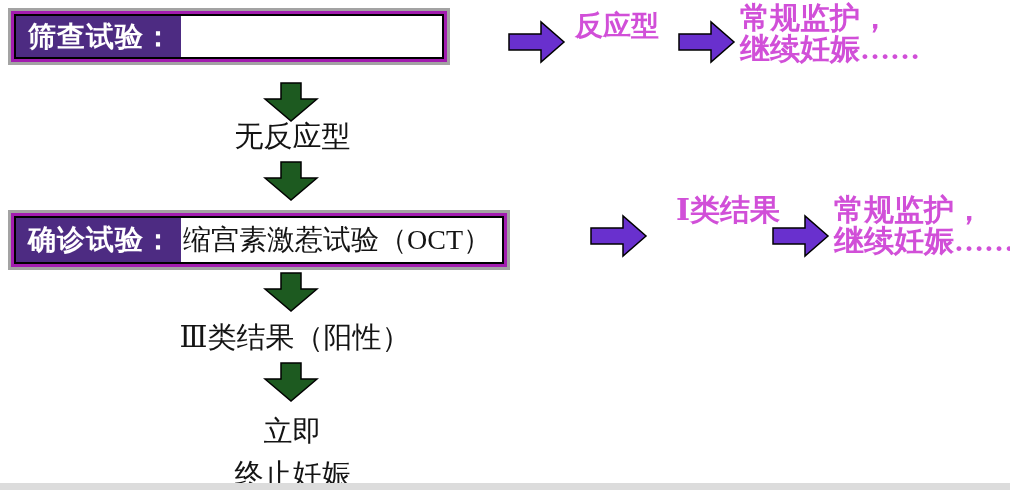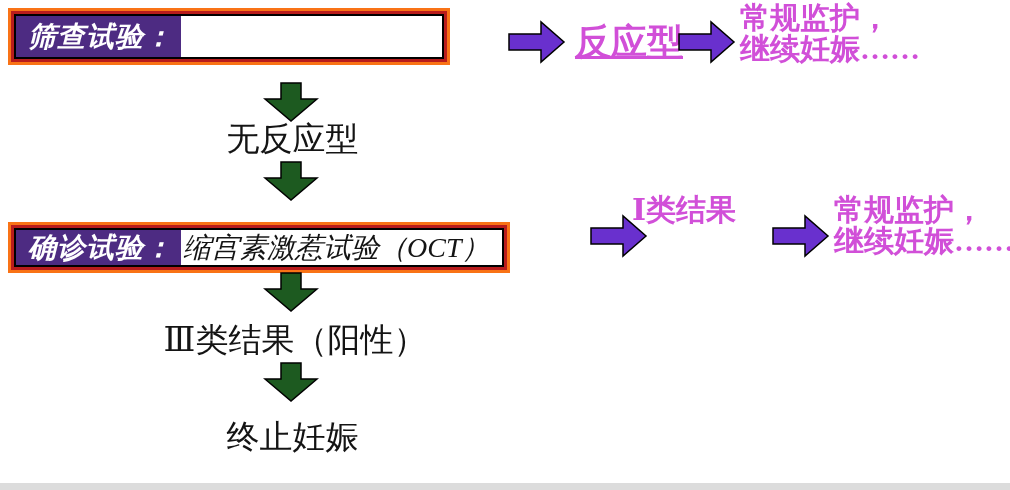--- a/index.html
+++ b/index.html
@@ -13,25 +13,24 @@
     width: 1010px;
     height: 490px;
     background: #ffffff;
     overflow: hidden;
   }
   .abs { position: absolute; }
 
   
   .flow-box {
     position: absolute;
-    border: 3px solid #f97316;
-    background: #b91c1c;
+    border: 3px solid #a3a3a3;
+    background: #a21caf;
     padding: 3px;
     box-sizing: border-box;
-    font-style: italic;
   }
   .flow-box-inner {
     border: 2px solid #000000;
     height: 100%;
     box-sizing: border-box;
     display: flex;
     align-items: stretch;
     background: #ffffff;
   }
   .flow-box-label {
@@ -57,21 +56,21 @@
 
   .pink-text {
     color: #D14FD8;
     font-size: 30px;
     font-weight: bold;
     line-height: 31px;
     white-space: nowrap;
   }
   .black-text {
     color: #141414;
-    font-size: 33px;
+    font-size: 29px;
     white-space: nowrap;
   }
   .center-text { text-align: center; }
 
   .arrow-svg { display: block; }
 
   .bottom-bar {
     position: absolute;
     left: 0;
     top: 483px;
@@ -90,21 +89,21 @@
       <div class="flow-box-label">筛查试验：</div>
     </div>
   </div>
 
   <div class="abs" style="left:508px; top:19px;">
     <svg class="arrow-svg" width="58" height="46" viewBox="0 0 58 46">
       <polygon points="1,15 33,15 33,3 56,23 33,43 33,31 1,31" fill="#6930CE" stroke="#000000" stroke-width="1.5"></polygon>
     </svg>
   </div>
 
-  <div class="abs pink-text" style="left:575px; top:27px; font-size:36px;text-decoration:underline;">反应型</div>
+  <div class="abs pink-text" style="left:575px; top:10px; font-size:28px;">反应型</div>
 
   <div class="abs" style="left:678px; top:19px;">
     <svg class="arrow-svg" width="58" height="46" viewBox="0 0 58 46">
       <polygon points="1,15 33,15 33,3 56,23 33,43 33,31 1,31" fill="#6930CE" stroke="#000000" stroke-width="1.5"></polygon>
     </svg>
   </div>
 
   <div class="abs" style="left:740px; top:2px;">
     <div class="pink-text">常规监护，</div>
     <div class="pink-text">继续妊娠……</div>
@@ -117,34 +116,34 @@
   </div>
 
   <div class="abs black-text center-text" style="left:200px; top:117px; width:185px;">无反应型</div>
 
   <div class="abs" style="left:263px; top:161px;">
     <svg class="arrow-svg" width="56" height="40" viewBox="0 0 56 40">
       <polygon points="18,1 38,1 38,17 54,17 28,39 2,17 18,17" fill="#1D5A20" stroke="#000000" stroke-width="1.5"></polygon>
     </svg>
   </div>
 
-  <div class="flow-box" style="left:8px; top:222px; width:502px; height:51px;">
+  <div class="flow-box" style="left:8px; top:210px; width:502px; height:60px;">
     <div class="flow-box-inner">
       <div class="flow-box-label">确诊试验：</div>
       <div class="flow-box-test">缩宫素激惹试验（OCT）</div>
     </div>
   </div>
 
   <div class="abs" style="left:590px; top:213px;">
     <svg class="arrow-svg" width="58" height="46" viewBox="0 0 58 46">
       <polygon points="1,15 33,15 33,3 56,23 33,43 33,31 1,31" fill="#6930CE" stroke="#000000" stroke-width="1.5"></polygon>
     </svg>
   </div>
 
-  <div class="abs" style="left:632px; top:194px;">
+  <div class="abs" style="left:676px; top:194px;">
     <div class="pink-text">Ⅰ类结果</div>
   </div>
 
   <div class="abs" style="left:772px; top:213px;">
     <svg class="arrow-svg" width="58" height="46" viewBox="0 0 58 46">
       <polygon points="1,15 33,15 33,3 56,23 33,43 33,31 1,31" fill="#6930CE" stroke="#000000" stroke-width="1.5"></polygon>
     </svg>
   </div>
 
   <div class="abs" style="left:834px; top:194px;">
@@ -160,18 +159,19 @@
 
   <div class="abs black-text center-text" style="left:130px; top:318px; width:330px;">Ⅲ类结果（阳性）</div>
 
   <div class="abs" style="left:263px; top:362px;">
     <svg class="arrow-svg" width="56" height="40" viewBox="0 0 56 40">
       <polygon points="18,1 38,1 38,17 54,17 28,39 2,17 18,17" fill="#1D5A20" stroke="#000000" stroke-width="1.5"></polygon>
     </svg>
   </div>
 
   <div class="abs center-text" style="left:175px; top:412px; width:235px;">
+    <div class="black-text" style="white-space:nowrap;">立即</div>
     <div class="black-text" style="white-space:nowrap; margin-top:3px;">终止妊娠</div>
   </div>
 
   <div class="bottom-bar"></div>
 
 </div>
 
 </body></html>

